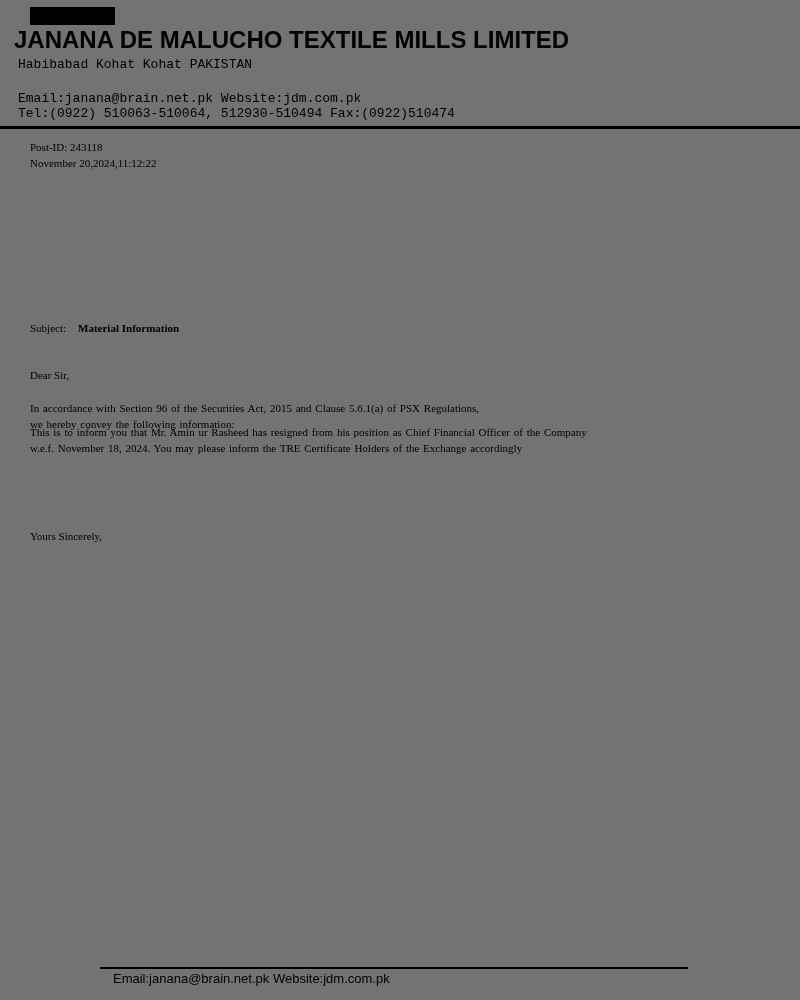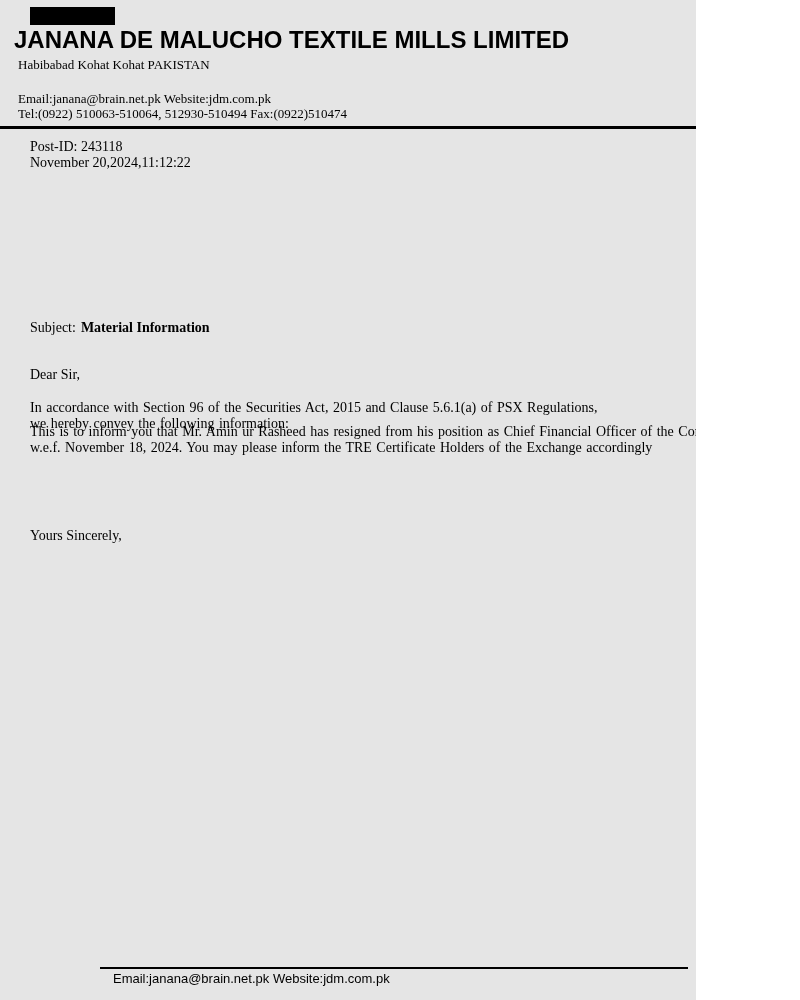--- a/index.html
+++ b/index.html
@@ -1,21 +1,21 @@
 <!DOCTYPE html>
 <html><head>
   <meta charset="utf-8">
   <style>
     * { margin: 0; padding: 0; box-sizing: border-box; }
     html, body { background: #ffffff; }
     .page {
       position: relative;
-      width: 696px;
+      width: 800px;
       height: 1000px;
-      background: #e5e5e5;
+      background: #737373;
       color: #000000;
       font-family: "Liberation Serif", serif;
       overflow: hidden;
     }
     .logo-bar {
       position: absolute;
       left: 30px;
       top: 7px;
       width: 85px;
       height: 18px;
@@ -27,57 +27,57 @@
       top: 26px;
       font-family: "Liberation Sans", sans-serif;
       font-weight: bold;
       font-size: 24px;
       line-height: 28px;
       white-space: nowrap;
     }
     .addr {
       position: absolute;
       left: 18px;
-      font-family: Liberation Serif, serif;
+      font-family: Liberation Mono, monospace;
       font-size: 13px;
       line-height: 17px;
       white-space: nowrap;
     }
     .addr-1 { top: 56px; }
     .addr-2 { top: 73px; margin-top: 32px; }
     .addr-3 { top: 90px; }
     .header-rule {
       position: absolute;
       left: 0;
       top: 126px;
       width: 800px;
       height: 3px;
       background: #000000;
     }
     .bodytext {
-      font-size: 14px;
+      font-size: 11px;
       line-height: 16px;
     }
     .meta-block {
       position: absolute;
       left: 30px;
       top: 139px;
     }
     .recipient-block {
       position: absolute;
       left: 30px;
       top: 188px;
     }
     .recipient-title { font-weight: bold; }
     .subject-line {
       position: absolute;
       left: 30px;
       top: 320px;
     }
-    .subject-value { font-weight: bold; margin-left: 5px; }
+    .subject-value { font-weight: bold; margin-left: 12px; }
     .salutation {
       position: absolute;
       left: 30px;
       top: 367px;
       text-align: right;
     }
     .para {
       position: absolute;
       left: 30px;
       width: 760px;

